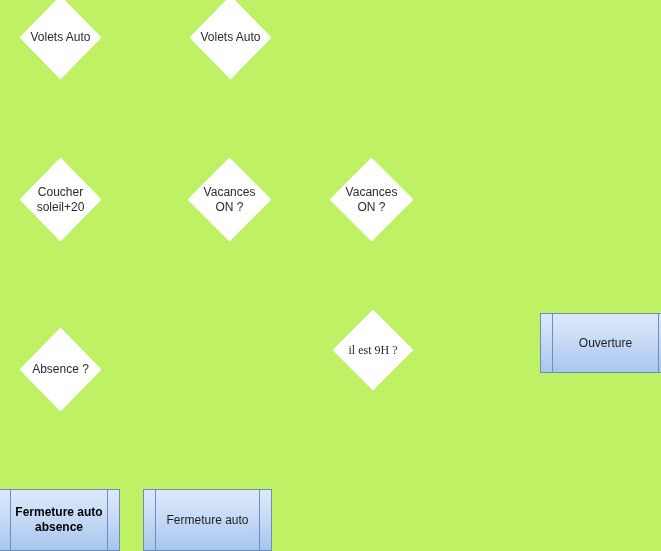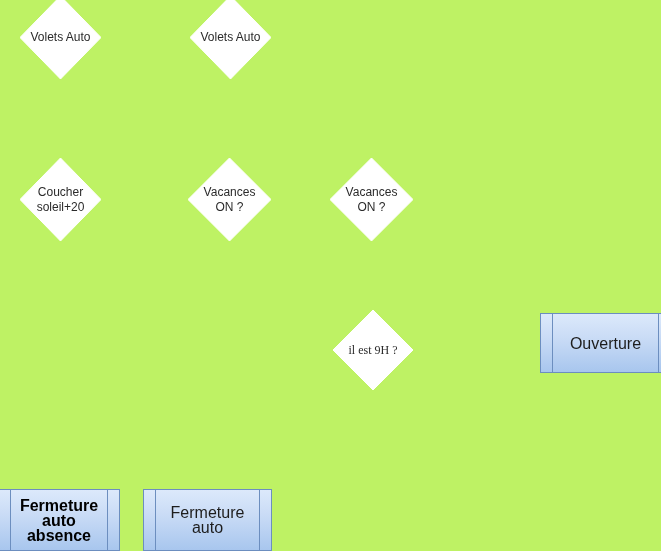--- a/index.html
+++ b/index.html
@@ -66,21 +66,21 @@
     width: 0;
     border-left: 1px solid #6c8ebf;
   }
   .node-process .bar-left  { left: 11px; }
   .node-process .bar-right { right: 11px; }
   .node-process .process-label {
     position: relative;
     z-index: 2;
     text-align: center;
     color: #1d1d1d;
-    font-size: 16px;
+    font-size: 12px;
     line-height: 15px;
     font-family: "Liberation Sans", sans-serif;
     white-space: pre-line;
     padding: 0 14px;
   }
   .node-process.bold .process-label {
     font-weight: bold;
     color: #000000;
   }
 </style>
@@ -114,20 +114,26 @@
       <div class="diamond-label" style="color: rgb(43, 43, 43);">Vacances
 ON ?</div>
     </div>
     <div class="node-decision" style="left: 330px; top: 158px; width: 83px; height: 83px;">
       <svg width="83" height="83" viewBox="0 0 83 83">
         <polygon points="41.5,0 83,41.5 41.5,83 0,41.5" fill="#ffffff" stroke="#ffffff" stroke-width="1"></polygon>
       </svg>
       <div class="diamond-label" style="color: rgb(43, 43, 43);">Vacances
 ON ?</div>
     </div>
+    <div class="node-decision" style="left: 20px; top: 328px; width: 81px; height: 83px;">
+      <svg width="81" height="83" viewBox="0 0 81 83">
+        <polygon points="40.5,0 81,41.5 40.5,83 0,41.5" fill="#ffffff" stroke="#ffffff" stroke-width="1"></polygon>
+      </svg>
+      <div class="diamond-label" style="color: rgb(43, 43, 43);">Absence ?</div>
+    </div>
     <div class="node-decision" style="left: 333px; top: 310px; width: 80px; height: 80px;">
       <svg width="80" height="80" viewBox="0 0 80 80">
         <polygon points="40,0 80,40 40,80 0,40" fill="#ffffff" stroke="#ffffff" stroke-width="1"></polygon>
       </svg>
       <div class="diamond-label" style="color: rgb(43, 43, 43); font-family: Liberation Serif, serif;">il est 9H ?</div>
     </div>
     <div class="node-process" style="left: 540px; top: 313px; width: 131px; height: 60px; border-color: rgb(108, 142, 191);">
       <span class="bar-left" style="border-left-color: rgb(108, 142, 191);"></span>
       <span class="bar-right" style="border-left-color: rgb(108, 142, 191);"></span>
       <div class="process-label">Ouverture</div>

